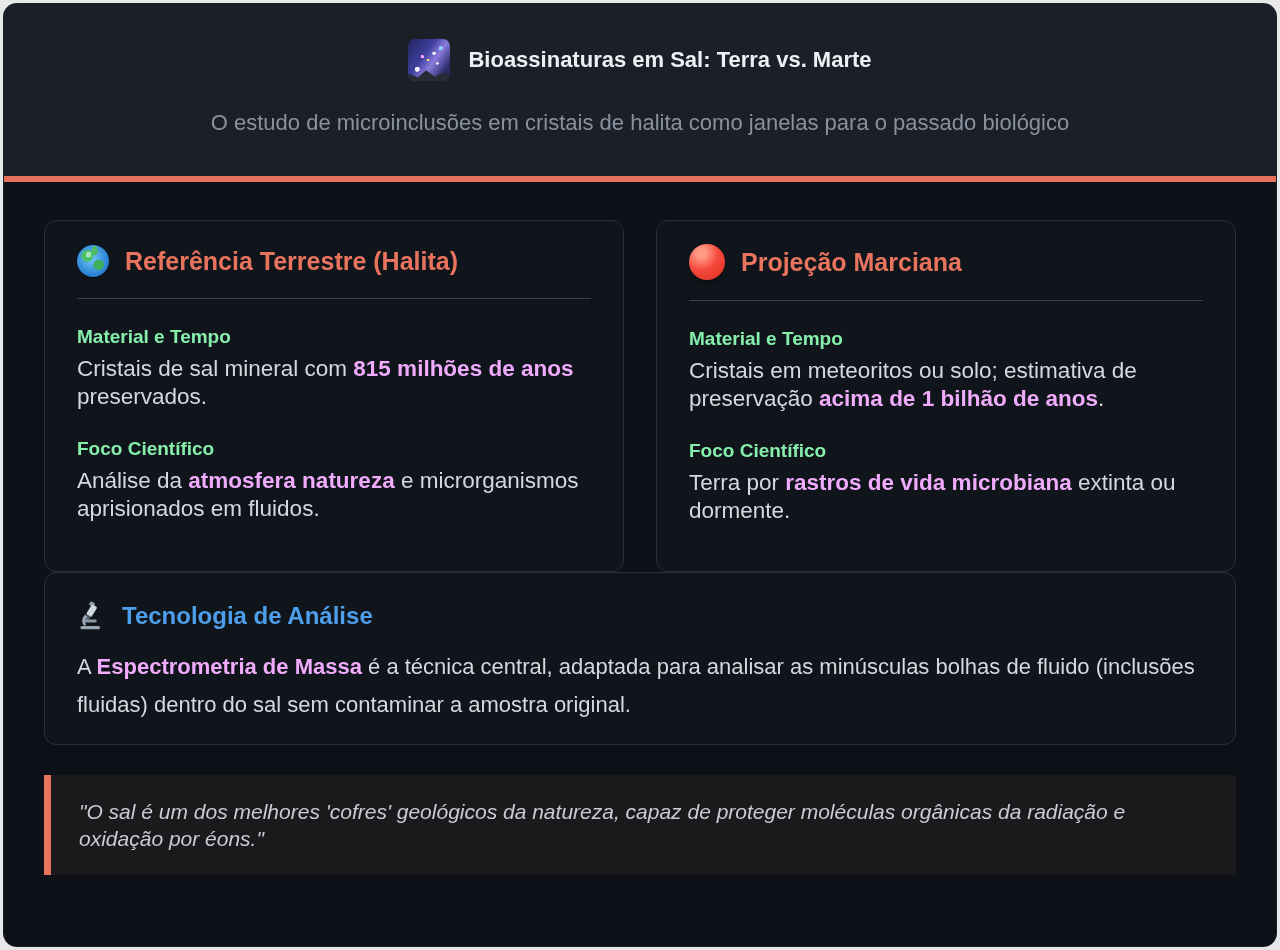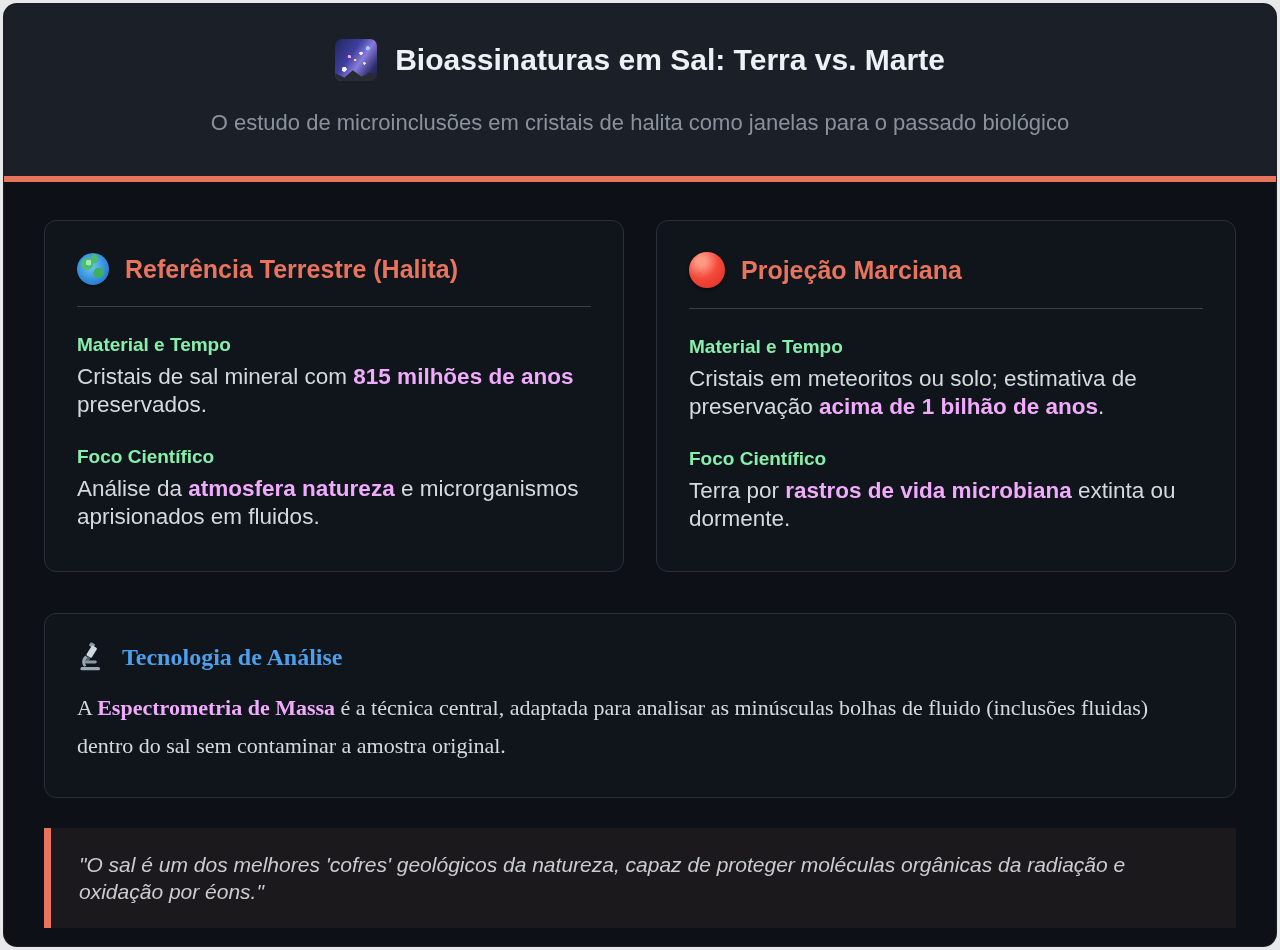--- a/index.html
+++ b/index.html
@@ -19,21 +19,21 @@
   }
   
   .header {
     background:#1B2028;
     text-align:center;
     padding:34px 20px 40px;
     border-bottom:6px solid #E8735C;
   }
   .title-row {
     display:flex; align-items:center; justify-content:center; gap:18px;
-    font-size:30px; font-weight:700; color:#EDF0F4;
+    font-size:22px; font-weight:700; color:#EDF0F4;
     line-height:44px;
   }
   .subtitle {
     margin-top:28px;
     font-size:22px; color:#8A919E; line-height:26px;
   }
   
   .icon { display:inline-block; flex:0 0 auto; position:relative; }
   .icon-milkyway {
     width:42px; height:42px; border-radius:7px; overflow:hidden;
@@ -67,33 +67,33 @@
     box-shadow:0 2px 3px rgba(0,0,0,.45);
   }
   .icon-scope { width:30px; height:30px; }
   
   .content { padding:38px 40px 0; }
   .cards { display:grid; grid-template-columns:1fr 1fr; gap:32px; }
   .card {
     background:#10141B;
     border:1px solid #2A2F3A;
     border-radius:12px;
-    padding:31px 32px;
+    padding:23px 32px;
   }
   .cards .card { height:352px; }
   .card-title-row {
     display:flex; align-items:center; gap:16px;
     font-size:25px; font-weight:700; color:#E8745E; line-height:34px;
   }
   .card-rule { border:0; border-top:1px solid #3A4049; margin:20px 0 0; }
   .sec-label { margin-top:27px; font-size:19px; font-weight:700; color:#86efac; line-height:22px; }
   .sec-text  { margin-top:7px; font-size:22.5px; line-height:28px; color:#D5D9DF; }
   .sec-text b, .tech-text b { color:#f0abfc; font-weight:700; }
   
-  .tech-card { margin-top:41px; padding:28px 32px 32px;font-family:Liberation Serif, serif; }
+  .tech-card { padding:28px 32px 20px; }
   .tech-title-row {
     display:flex; align-items:center; gap:15px;
     font-size:24px; font-weight:700; color:#4D9FEC; line-height:30px;
   }
   .tech-text { margin-top:17px; font-size:22px; line-height:38px; color:#D5D9DF; }
   
   .quote {
     margin-top:30px;
     background:#1B191B;
     border-left:7px solid #E8745E;

